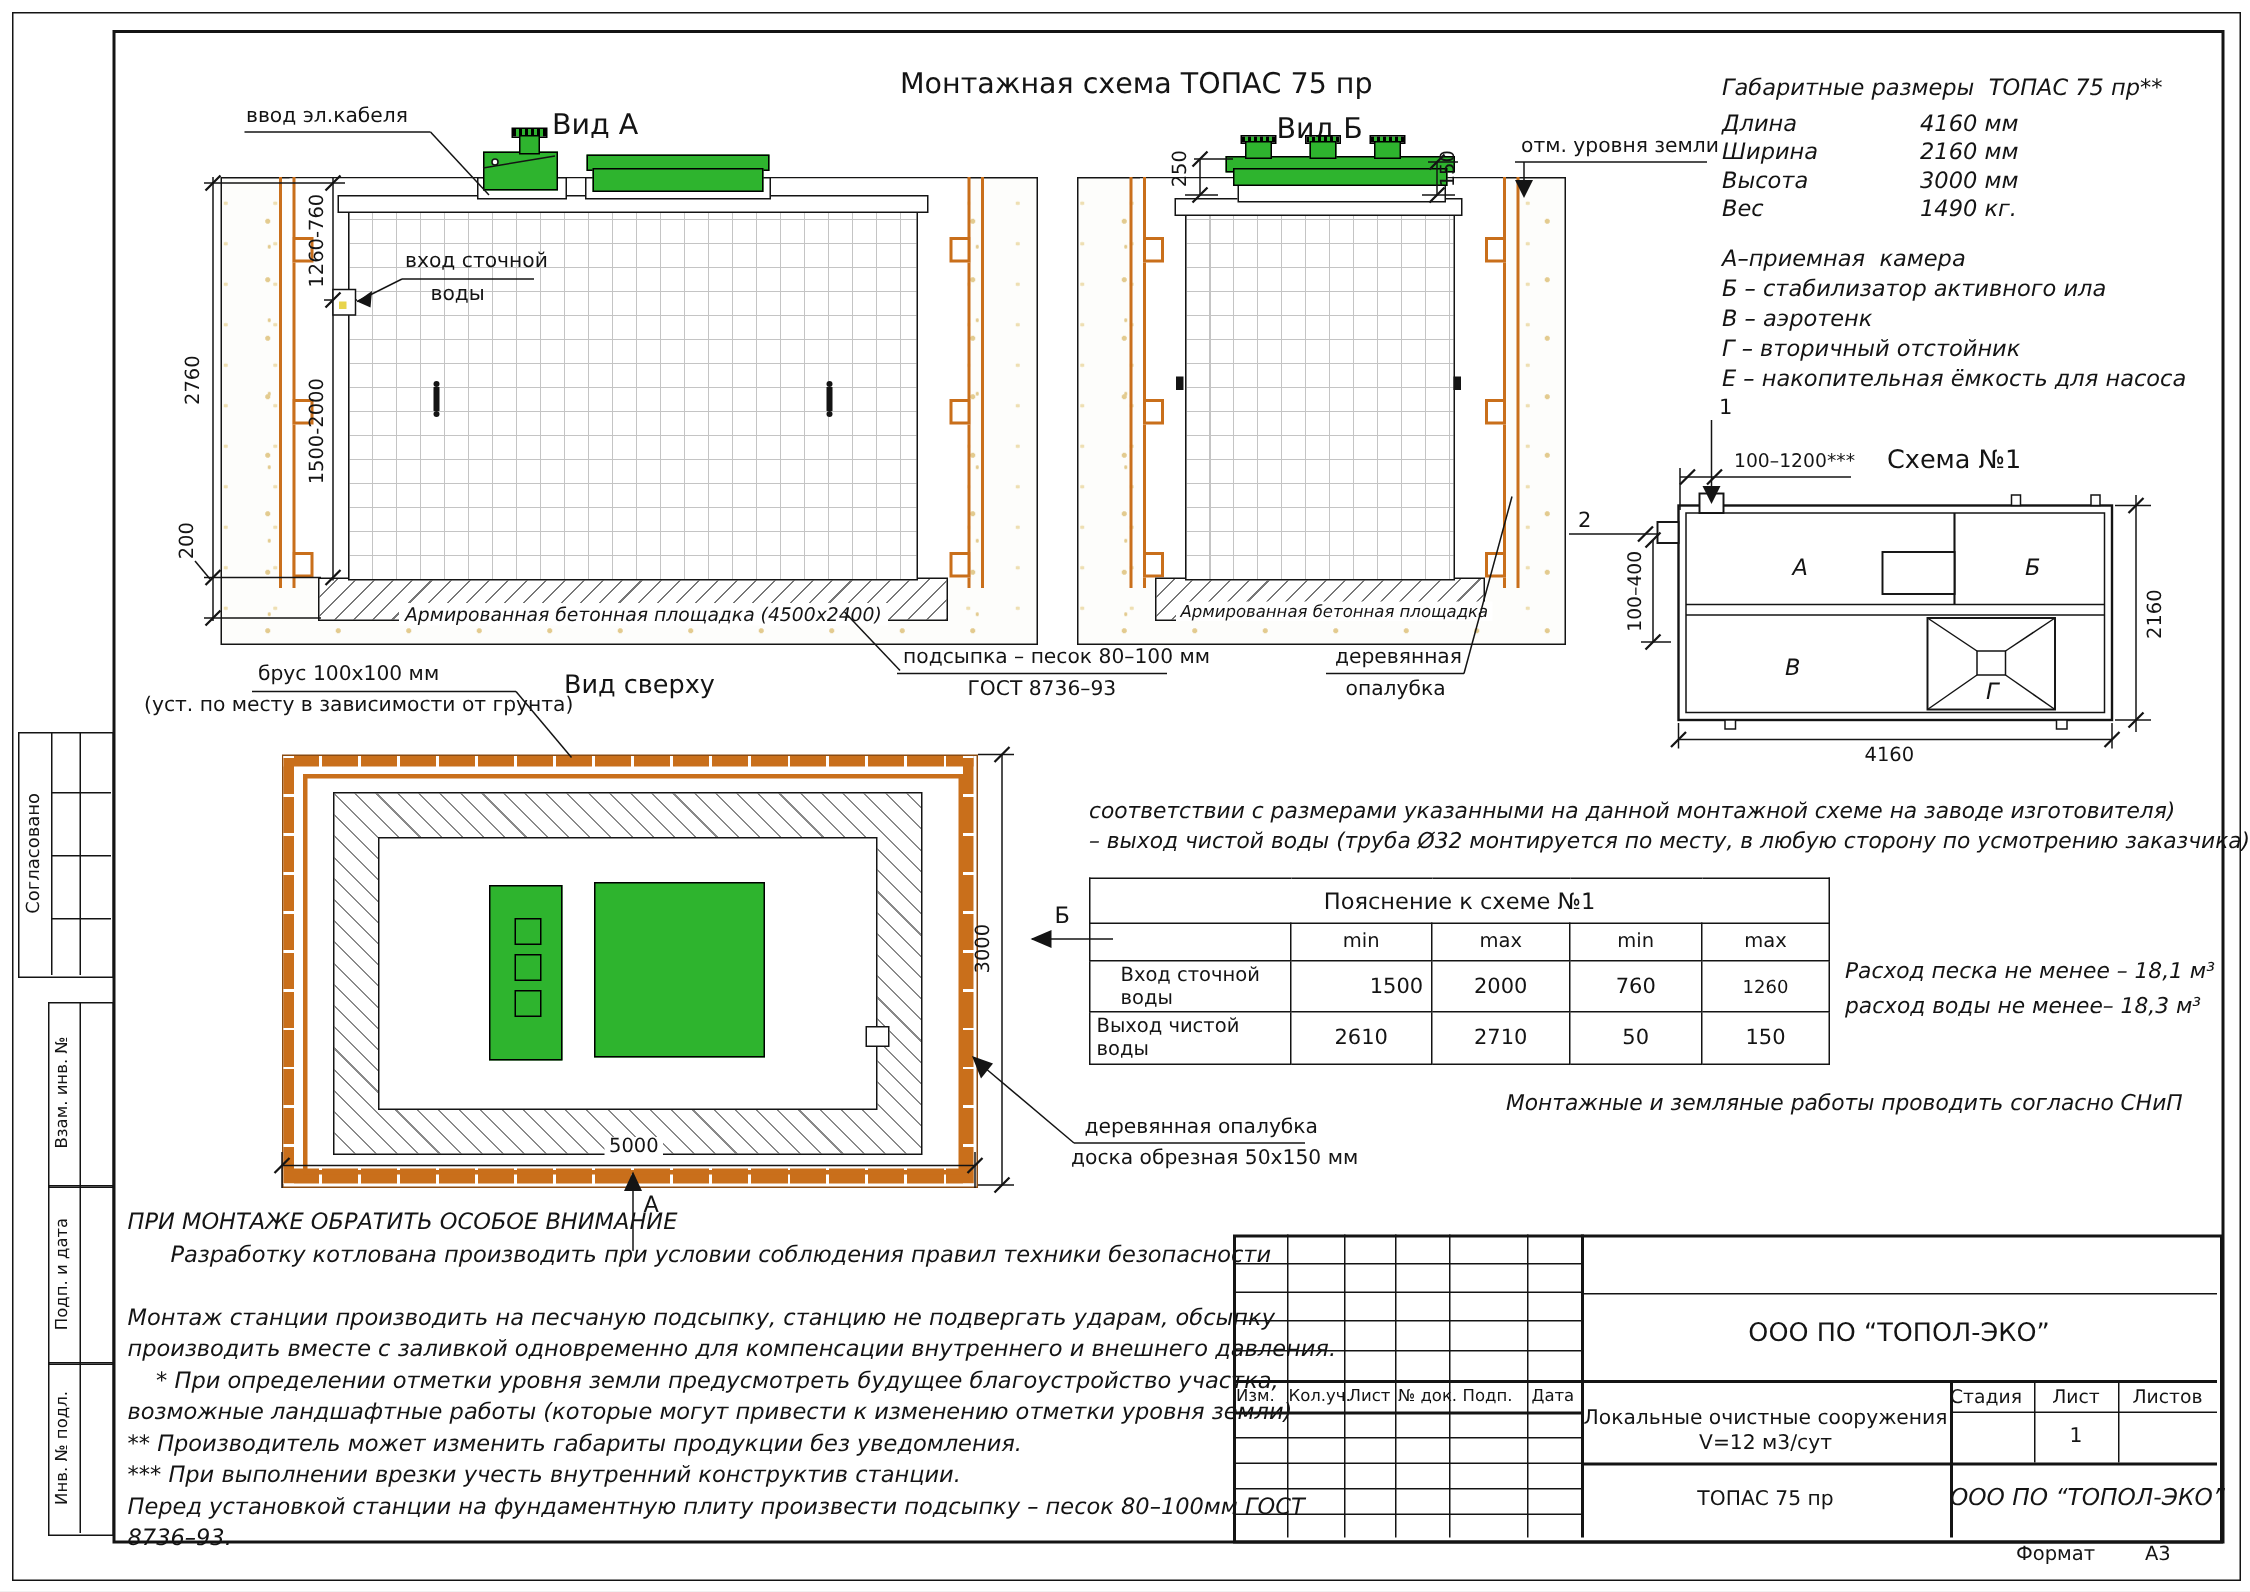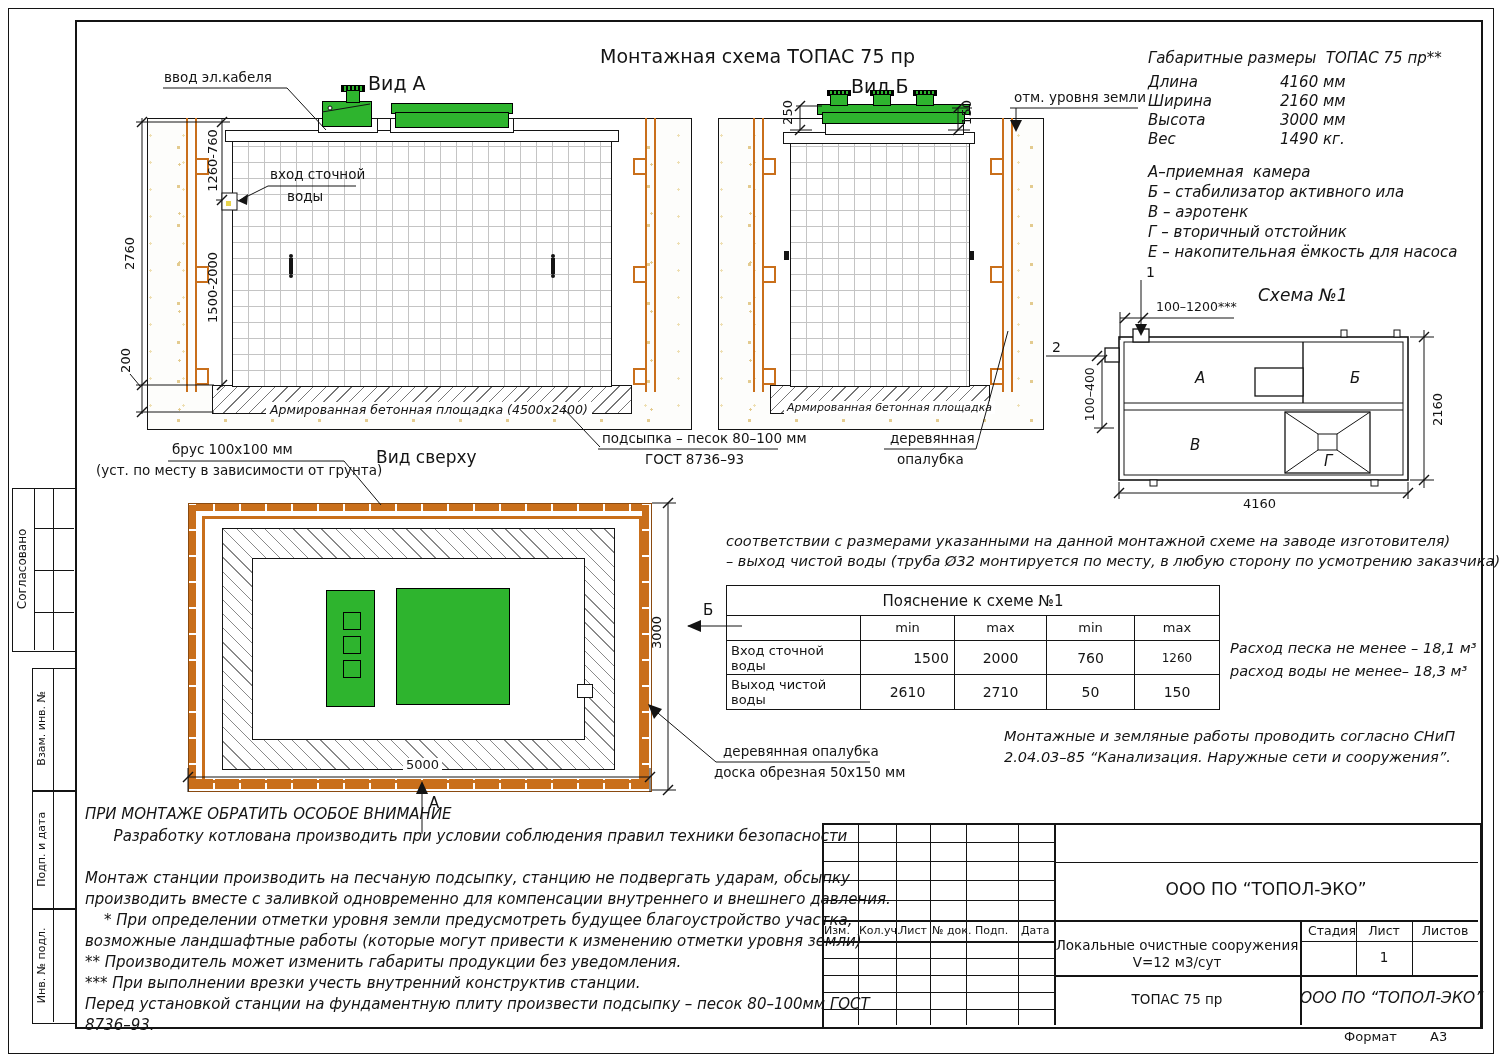--- a/index.html
+++ b/index.html
@@ -138,21 +138,21 @@
   <div class="tx it" style="left:1148px;top:112px;font-size:15px;">Высота</div>
   <div class="tx it" style="left:1280px;top:112px;font-size:15px;">3000 мм</div>
   <div class="tx it" style="left:1148px;top:131px;font-size:15px;">Вес</div>
   <div class="tx it" style="left:1280px;top:131px;font-size:15px;">1490 кг.</div>
   <div class="tx it" style="left:1148px;top:164px;font-size:15px;">А–приемная  камера</div>
   <div class="tx it" style="left:1148px;top:184px;font-size:15px;">Б – стабилизатор активного ила</div>
   <div class="tx it" style="left:1148px;top:204px;font-size:15px;">В – аэротенк</div>
   <div class="tx it" style="left:1148px;top:224px;font-size:15px;">Г – вторичный отстойник</div>
   <div class="tx it" style="left:1148px;top:244px;font-size:15px;">Е – накопительная ёмкость для насоса</div>
 
-  <div class="tx" style="left:1258px;top:286px;font-size:17px;font-style:italic;">Схема №1</div>
+  <div class="tx" style="left:1258px;top:298px;font-size:17px;">Схема №1</div>
   <div class="tx" style="left:1146px;top:264px;font-size:14px;">1</div>
   <div class="tx" style="left:1052px;top:339px;font-size:14px;">2</div>
   <div class="tx" style="left:1156px;top:300px;font-size:12.5px;">100–1200***</div>
   <div class="tx vt" style="left:1050px;top:387px;width:80px;font-size:12.5px;">100–400</div>
   <div class="tx vt" style="left:1398px;top:402px;width:80px;font-size:13px;">2160</div>
   <div class="tx" style="left:1243px;top:497px;font-size:13px;">4160</div>
   <div class="tx it" style="left:1195px;top:370px;font-size:15px;">А</div>
   <div class="tx it" style="left:1273px;top:373px;font-size:15px;">Е</div>
   <div class="tx it" style="left:1350px;top:370px;font-size:15px;">Б</div>
   <div class="tx it" style="left:1190px;top:437px;font-size:15px;">В</div>
@@ -200,40 +200,39 @@
       <td colspan="5" style="font-size:15px;">Пояснение к схеме №1</td>
     </tr>
     <tr style="height:22px;font-size:13px;">
       <td></td>
       <td>min</td>
       <td>max</td>
       <td>min</td>
       <td>max</td>
     </tr>
     <tr style="height:20px;font-size:13px;">
-      <td style="text-align:left;padding-left:4px;">Вход сточной воды</td>
+      <td style="text-align:left;padding-left:20px;">Вход сточной воды</td>
       <td style="font-size:14px;padding-left:47px;">1500</td>
       <td style="font-size:14px;">2000</td>
       <td style="font-size:14px;">760</td>
       <td style="font-size:12px;">1260</td>
     </tr>
     <tr style="height:20px;font-size:13px;">
       <td style="text-align:left;padding-left:4px;">Выход чистой воды</td>
       <td style="font-size:14px;">2610</td>
       <td style="font-size:14px;">2710</td>
       <td style="font-size:14px;">50</td>
       <td style="font-size:14px;">150</td>
     </tr>
   </tbody>
     </table>
 
   <div class="tx it" style="left:1230px;top:640px;font-size:14.5px;">Расход песка не менее – 18,1 м³</div>
   <div class="tx it" style="left:1230px;top:663px;font-size:14.5px;">расход воды не менее– 18,3 м³</div>
   <div class="tx it" style="left:1004px;top:728px;font-size:14.5px;">Монтажные и земляные работы проводить согласно СНиП</div>
-  <div class="tx it" style="left:1004px;top:749px;font-size:14.5px;">2.04.03–85 “Канализация. Наружные сети и сооружения”.</div>
 
   <div class="tx it" style="left:85px;top:806px;font-size:15px;font-weight:bold;font-weight:normal;">ПРИ МОНТАЖЕ ОБРАТИТЬ ОСОБОЕ ВНИМАНИЕ</div>
   <div class="tx it" style="left:85px;top:828px;font-size:15px;">      Разработку котлована производить при условии соблюдения правил техники безопасности</div>
   <div class="tx it" style="left:85px;top:870px;font-size:15px;">Монтаж станции производить на песчаную подсыпку, станцию не подвергать ударам, обсыпку</div>
   <div class="tx it" style="left:85px;top:891px;font-size:15px;">производить вместе с заливкой одновременно для компенсации внутреннего и внешнего давления.</div>
   <div class="tx it" style="left:85px;top:912px;font-size:15px;">    * При определении отметки уровня земли предусмотреть будущее благоустройство участка,</div>
   <div class="tx it" style="left:85px;top:933px;font-size:15px;">возможные ландшафтные работы (которые могут привести к изменению отметки уровня земли)</div>
   <div class="tx it" style="left:85px;top:954px;font-size:15px;">** Производитель может изменить габариты продукции без уведомления.</div>
   <div class="tx it" style="left:85px;top:975px;font-size:15px;">*** При выполнении врезки учесть внутренний конструктив станции.</div>
   <div class="tx it" style="left:85px;top:996px;font-size:15px;">Перед установкой станции на фундаментную плиту произвести подсыпку – песок 80–100мм ГОСТ</div>
@@ -269,21 +268,21 @@
   <div class="hl" style="left:1054px;top:862px;width:424px;"></div>
   <div class="hl" style="left:1054px;top:920px;width:424px;height:2px;"></div>
   <div class="hl" style="left:1054px;top:975px;width:424px;height:2px;"></div>
   <div class="vl" style="left:1300px;top:920px;height:105px;width:2px;"></div>
   <div class="vl" style="left:1356px;top:920px;height:55px;"></div>
   <div class="vl" style="left:1412px;top:920px;height:55px;"></div>
   <div class="hl" style="left:1300px;top:941px;width:178px;"></div>
   <div class="tx" style="left:1054px;top:880px;width:424px;text-align:center;font-size:17px;">ООО ПО “ТОПОЛ-ЭКО”</div>
   <div class="tx" style="left:1054px;top:938px;width:246px;text-align:center;font-size:13.5px;">Локальные очистные сооружения</div>
   <div class="tx" style="left:1054px;top:955px;width:246px;text-align:center;font-size:13.5px;">V=12 м3/сут</div>
-  <div class="tx" style="left:1300px;top:924px;width:56px;text-align:right;font-size:12.5px;">Стадия</div>
+  <div class="tx" style="left:1300px;top:924px;width:56px;text-align:left;font-size:12.5px;">Стадия</div>
   <div class="tx" style="left:1356px;top:924px;width:56px;text-align:center;font-size:12.5px;">Лист</div>
   <div class="tx" style="left:1412px;top:924px;width:66px;text-align:center;font-size:12.5px;">Листов</div>
   <div class="tx" style="left:1356px;top:950px;width:56px;text-align:center;font-size:13.5px;">1</div>
   <div class="tx" style="left:1054px;top:992px;width:246px;text-align:center;font-size:13.5px;">ТОПАС 75 пр</div>
   <div class="tx it" style="left:1300px;top:990px;width:178px;text-align:center;font-size:15.5px;">ООО ПО “ТОПОЛ-ЭКО”</div>
   <div class="tx" style="left:1344px;top:1030px;font-size:13px;">Формат</div>
   <div class="tx" style="left:1430px;top:1030px;font-size:13px;">А3</div>
 
   <svg class="abs" style="left:0;top:0;" width="1500" height="1061" viewBox="0 0 1500 1061">
     <g stroke="#141414" stroke-width="1" fill="none">

